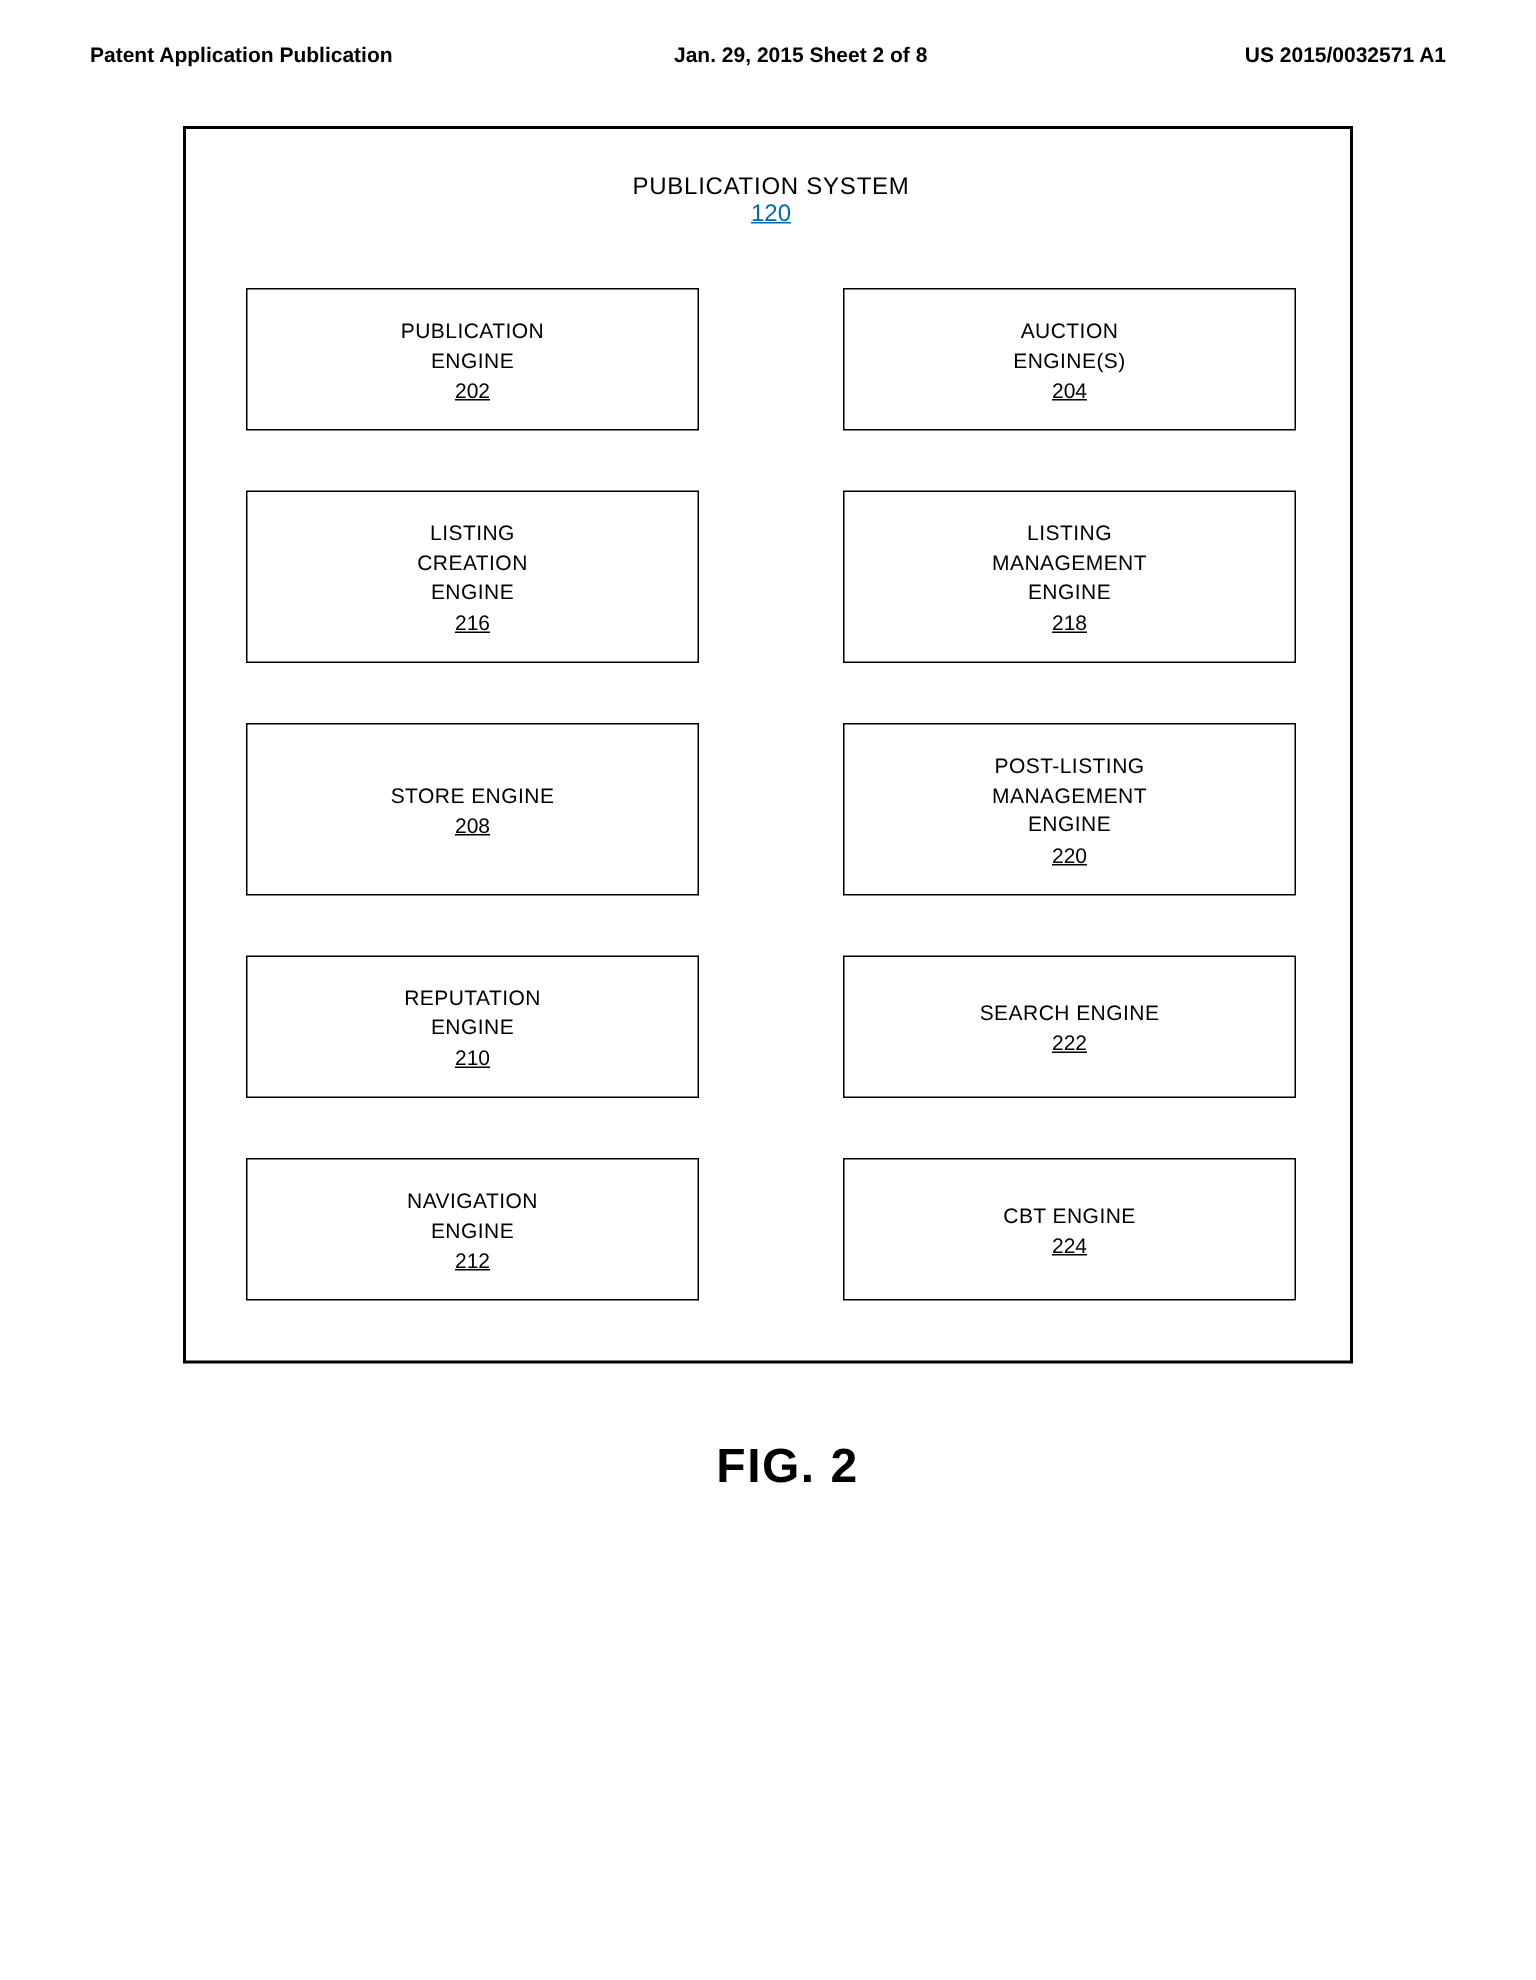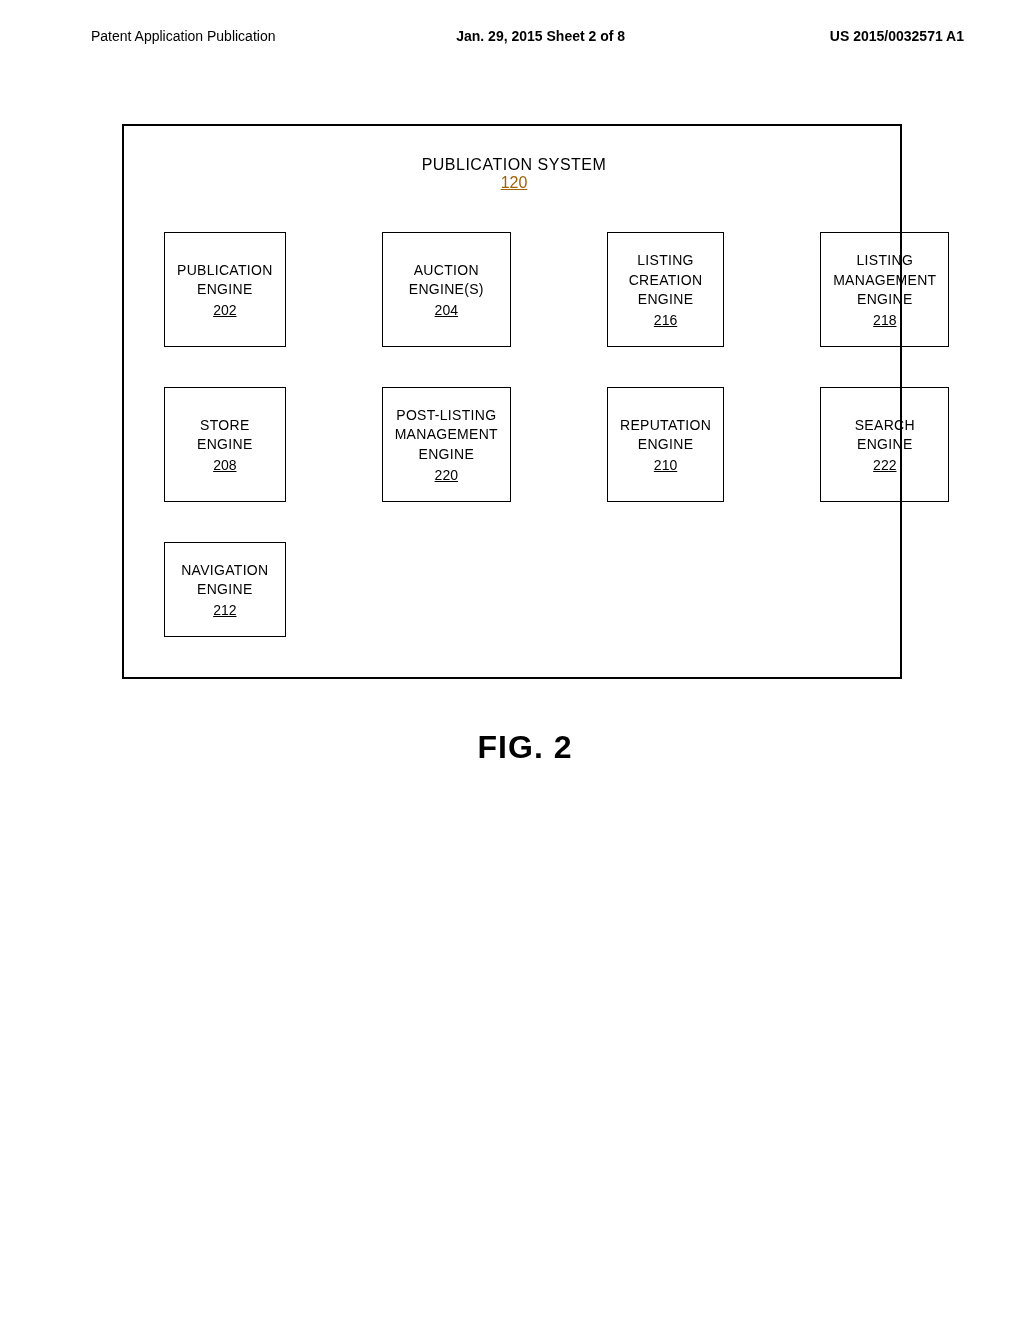--- a/index.html
+++ b/index.html
@@ -14,41 +14,40 @@
 
     .header {
       display: flex;
       justify-content: space-between;
       align-items: flex-start;
       padding: 28px 60px 0 60px;
     }
 
     .header-left {
       font-size: 14px;
-      font-weight: normal;
+      font-weight: bold;
       color: #000;
-      margin-left: 31px;
     }
 
     .header-center {
       font-size: 14px;
       font-weight: bold;
       color: #000;
       text-align: center;
     }
 
     .header-right {
       font-size: 14px;
       font-weight: bold;
       color: #000;
       padding-left: 24px;
     }
 
     .main-container {
-      margin: 80px auto 0 auto;
+      margin: 40px auto 0 auto;
       width: 780px;
       border: 2px solid #000;
       padding: 30px 36px 40px 40px;
       position: relative;
     }
 
     .system-title {
       text-align: center;
       margin-bottom: 40px;
     }
@@ -56,28 +55,28 @@
     .system-title .title-text {
       font-size: 16px;
       font-weight: normal;
       color: #000;
       letter-spacing: 0.5px;
     }
 
     .system-title .title-num {
       font-size: 16px;
       text-decoration: underline;
-      color: #a16207;
+      color: #0369a1;
       display: block;
       text-align: center;
     }
 
     .grid {
       display: grid;
-      grid-template-columns: 1fr 1fr 1fr 1fr;
+      grid-template-columns: 1fr 1fr;
       gap: 40px 96px;
     }
 
     .engine-box {
       border: 1.5px solid #000;
       padding: 18px 12px;
       text-align: center;
       min-height: 90px;
       display: flex;
       flex-direction: column;
@@ -168,17 +167,21 @@
     <div class="engine-box">
       <span class="box-label">SEARCH ENGINE</span>
       <span class="box-num">222</span>
     </div>
 
     <div class="engine-box">
       <span class="box-label">NAVIGATION<br>ENGINE</span>
       <span class="box-num">212</span>
     </div>
 
+    <div class="engine-box">
+      <span class="box-label">CBT ENGINE</span>
+      <span class="box-num">224</span>
+    </div>
 
   </div>
 </div>
 
 <div class="fig-label">FIG. 2</div>
 
 </body></html>

